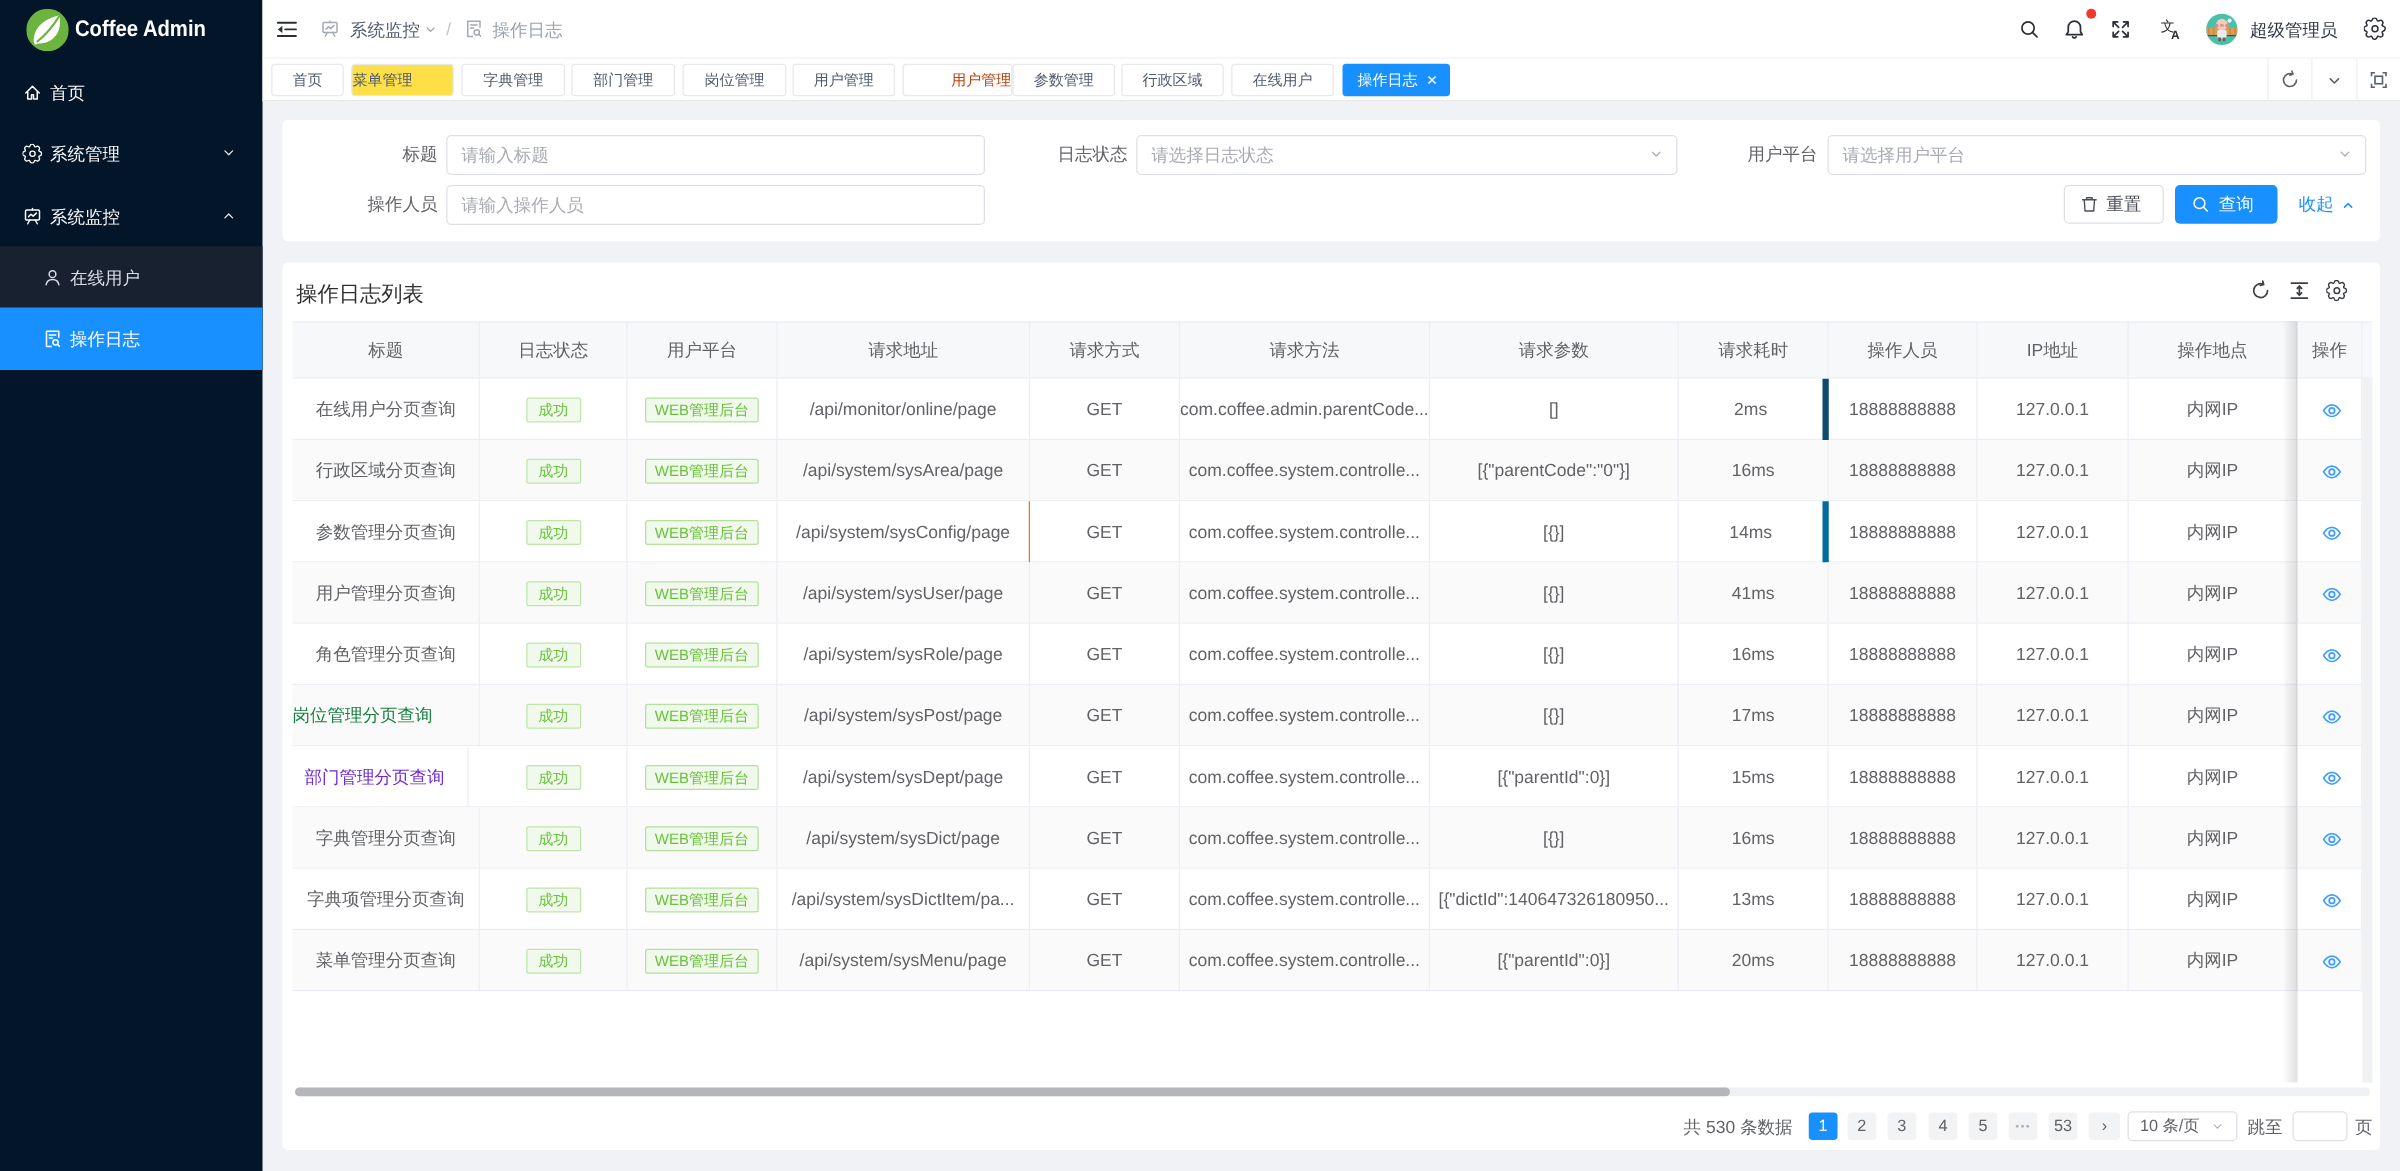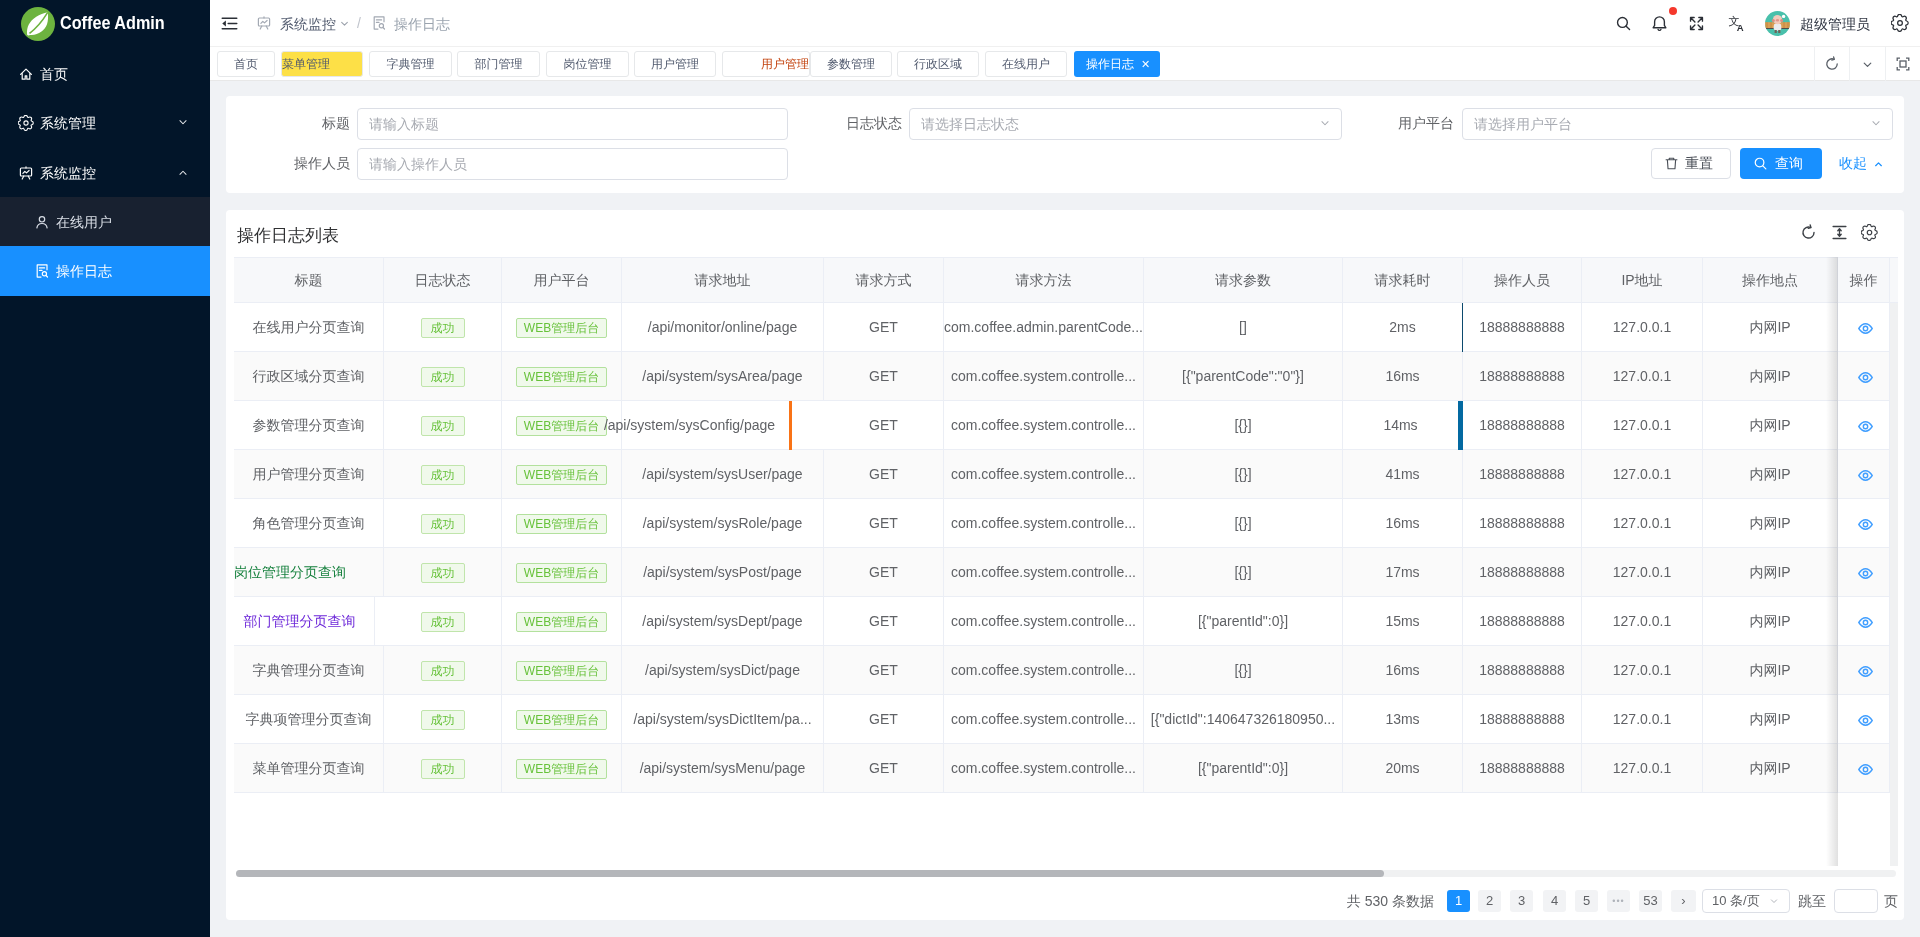--- a/index.html
+++ b/index.html
@@ -258,21 +258,21 @@
 <div class="abs" style="left:1703px;top:257px;width:135px;height:46px;line-height:46px;text-align:center;font-size:14px;color:#606266;border-right:1px solid #ebeef5">操作地点</div>
 <div class="abs" style="left:1838px;top:257px;width:52px;height:46px;line-height:46px;text-align:center;font-size:14px;color:#606266;border-right:1px solid #ebeef5">操作</div>
 <div class="abs" style="left:234px;top:303px;width:1656px;height:49px;background:#fff;border-bottom:1px solid #ebeef5"></div>
 <div class="abs" style="left:234px;top:303px;width:150px;height:49px;line-height:48px;text-align:center;font-size:14px;color:#606266;border-right:1px solid #ebeef5;overflow:hidden;white-space:nowrap">在线用户分页查询</div>
 <div class="abs" style="left:384px;top:303px;width:118px;height:49px;line-height:48px;text-align:center;font-size:14px;color:#606266;border-right:1px solid #ebeef5;overflow:hidden;white-space:nowrap"><span class="tag tag-s">成功</span></div>
 <div class="abs" style="left:502px;top:303px;width:120px;height:49px;line-height:48px;text-align:center;font-size:14px;color:#606266;border-right:1px solid #ebeef5;overflow:hidden;white-space:nowrap"><span class="tag tag-p" style="padding:0 7px">WEB管理后台</span></div>
 <div class="abs" style="left:622px;top:303px;width:202px;height:49px;line-height:48px;text-align:center;font-size:14px;color:#606266;border-right:1px solid #ebeef5;overflow:hidden;white-space:nowrap">/api/monitor/online/page</div>
 <div class="abs" style="left:824px;top:303px;width:120px;height:49px;line-height:48px;text-align:center;font-size:14px;color:#606266;border-right:1px solid #ebeef5;overflow:hidden;white-space:nowrap">GET</div>
 <div class="abs" style="left:944px;top:303px;width:200px;height:49px;line-height:48px;text-align:center;font-size:14px;color:#606266;border-right:1px solid #ebeef5;overflow:hidden;white-space:nowrap">com.coffee.admin.parentCode...</div>
 <div class="abs" style="left:1144px;top:303px;width:199px;height:49px;line-height:48px;text-align:center;font-size:14px;color:#606266;border-right:1px solid #ebeef5;overflow:hidden;white-space:nowrap">[]</div>
-<div class="abs" style="left:1343px;top:303px;width:120px;height:49px;line-height:48px;text-align:center;font-size:14px;color:#606266;border-right:1px solid #0c4a6e;overflow:hidden;white-space:nowrap">2ms</div>
+<div class="abs" style="left:1343px;top:303px;width:120px;height:49px;line-height:48px;text-align:center;font-size:14px;color:#606266;border-right:5px solid #0c4a6e;overflow:hidden;white-space:nowrap">2ms</div>
 <div class="abs" style="left:1463px;top:303px;width:119px;height:49px;line-height:48px;text-align:center;font-size:14px;color:#606266;border-right:1px solid #ebeef5;overflow:hidden;white-space:nowrap">18888888888</div>
 <div class="abs" style="left:1582px;top:303px;width:121px;height:49px;line-height:48px;text-align:center;font-size:14px;color:#606266;border-right:1px solid #ebeef5;overflow:hidden;white-space:nowrap">127.0.0.1</div>
 <div class="abs" style="left:1703px;top:303px;width:135px;height:49px;line-height:48px;text-align:center;font-size:14px;color:#606266;border-right:1px solid #ebeef5;overflow:hidden;white-space:nowrap">内网IP</div>
 <div class="abs" style="left:1838px;top:303px;width:52px;height:49px;border-right:1px solid #ebeef5"></div>
 <div class="abs" style="left:1858px;top:323px">
       <svg width="15" height="11" viewBox="0 0 15 11" fill="none">
         <path d="M0.8 5.5C3 2.2 5.3 0.8 7.5 0.8s4.5 1.4 6.7 4.7c-2.2 3.3-4.5 4.7-6.7 4.7S3 8.8 0.8 5.5z" stroke="#409eff" stroke-width="1.4"></path>
         <circle cx="7.5" cy="5.5" r="2.2" stroke="#409eff" stroke-width="1.4"></circle>
       </svg>
     </div>
@@ -292,21 +292,21 @@
 <div class="abs" style="left:1858px;top:372px">
       <svg width="15" height="11" viewBox="0 0 15 11" fill="none">
         <path d="M0.8 5.5C3 2.2 5.3 0.8 7.5 0.8s4.5 1.4 6.7 4.7c-2.2 3.3-4.5 4.7-6.7 4.7S3 8.8 0.8 5.5z" stroke="#409eff" stroke-width="1.4"></path>
         <circle cx="7.5" cy="5.5" r="2.2" stroke="#409eff" stroke-width="1.4"></circle>
       </svg>
     </div>
 <div class="abs" style="left:234px;top:401px;width:1656px;height:49px;background:#fff;border-bottom:1px solid #ebeef5"></div>
 <div class="abs" style="left:234px;top:401px;width:150px;height:49px;line-height:48px;text-align:center;font-size:14px;color:#606266;border-right:1px solid #ebeef5;overflow:hidden;white-space:nowrap">参数管理分页查询</div>
 <div class="abs" style="left:384px;top:401px;width:118px;height:49px;line-height:48px;text-align:center;font-size:14px;color:#606266;border-right:1px solid #ebeef5;overflow:hidden;white-space:nowrap"><span class="tag tag-s">成功</span></div>
 <div class="abs" style="left:502px;top:401px;width:120px;height:49px;line-height:48px;text-align:center;font-size:14px;color:#606266;border-right:1px solid #ebeef5;overflow:hidden;white-space:nowrap"><span class="tag tag-p" style="padding:0 7px">WEB管理后台</span></div>
-<div class="abs" style="left:590px;top:401px;width:202px;height:49px;line-height:48px;text-align:center;font-size:14px;color:#606266;border-right:3px solid #f97316;overflow:hidden;white-space:nowrap">/api/system/sysConfig/page</div>
+<div class="abs" style="left:622px;top:401px;width:202px;height:49px;line-height:48px;text-align:center;font-size:14px;color:#606266;border-right:1px solid #f97316;overflow:hidden;white-space:nowrap">/api/system/sysConfig/page</div>
 <div class="abs" style="left:824px;top:401px;width:120px;height:49px;line-height:48px;text-align:center;font-size:14px;color:#606266;border-right:1px solid #ebeef5;overflow:hidden;white-space:nowrap">GET</div>
 <div class="abs" style="left:944px;top:401px;width:200px;height:49px;line-height:48px;text-align:center;font-size:14px;color:#606266;border-right:1px solid #ebeef5;overflow:hidden;white-space:nowrap">com.coffee.system.controlle...</div>
 <div class="abs" style="left:1144px;top:401px;width:199px;height:49px;line-height:48px;text-align:center;font-size:14px;color:#606266;border-right:1px solid #ebeef5;overflow:hidden;white-space:nowrap">[{}]</div>
 <div class="abs" style="left:1343px;top:401px;width:120px;height:49px;line-height:48px;text-align:center;font-size:14px;color:#606266;border-right:5px solid #0369a1;overflow:hidden;white-space:nowrap">14ms</div>
 <div class="abs" style="left:1463px;top:401px;width:119px;height:49px;line-height:48px;text-align:center;font-size:14px;color:#606266;border-right:1px solid #ebeef5;overflow:hidden;white-space:nowrap">18888888888</div>
 <div class="abs" style="left:1582px;top:401px;width:121px;height:49px;line-height:48px;text-align:center;font-size:14px;color:#606266;border-right:1px solid #ebeef5;overflow:hidden;white-space:nowrap">127.0.0.1</div>
 <div class="abs" style="left:1703px;top:401px;width:135px;height:49px;line-height:48px;text-align:center;font-size:14px;color:#606266;border-right:1px solid #ebeef5;overflow:hidden;white-space:nowrap">内网IP</div>
 <div class="abs" style="left:1838px;top:401px;width:52px;height:49px;border-right:1px solid #ebeef5"></div>
 <div class="abs" style="left:1858px;top:421px">
       <svg width="15" height="11" viewBox="0 0 15 11" fill="none">

